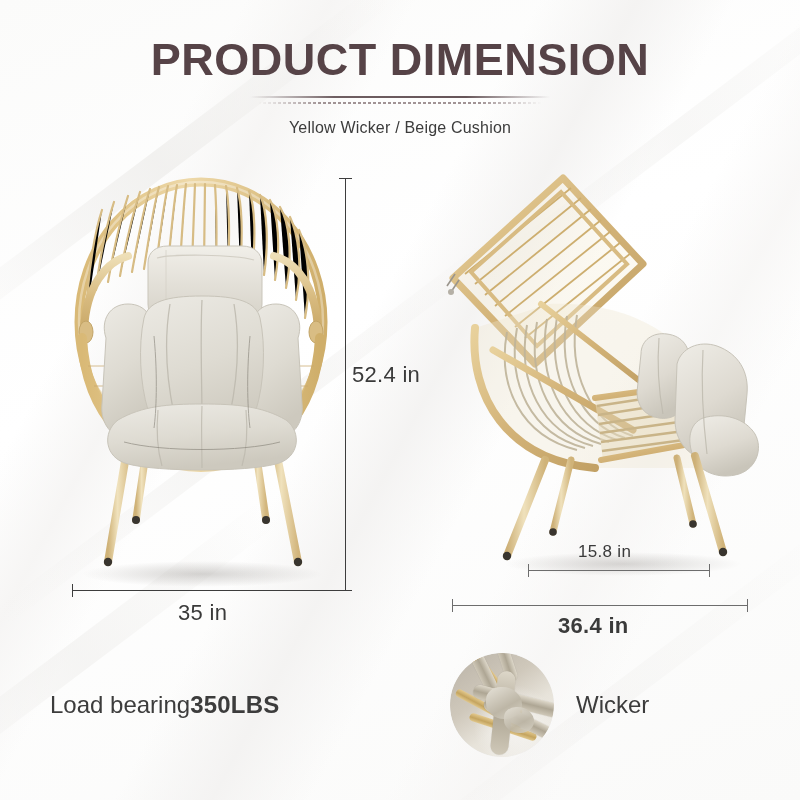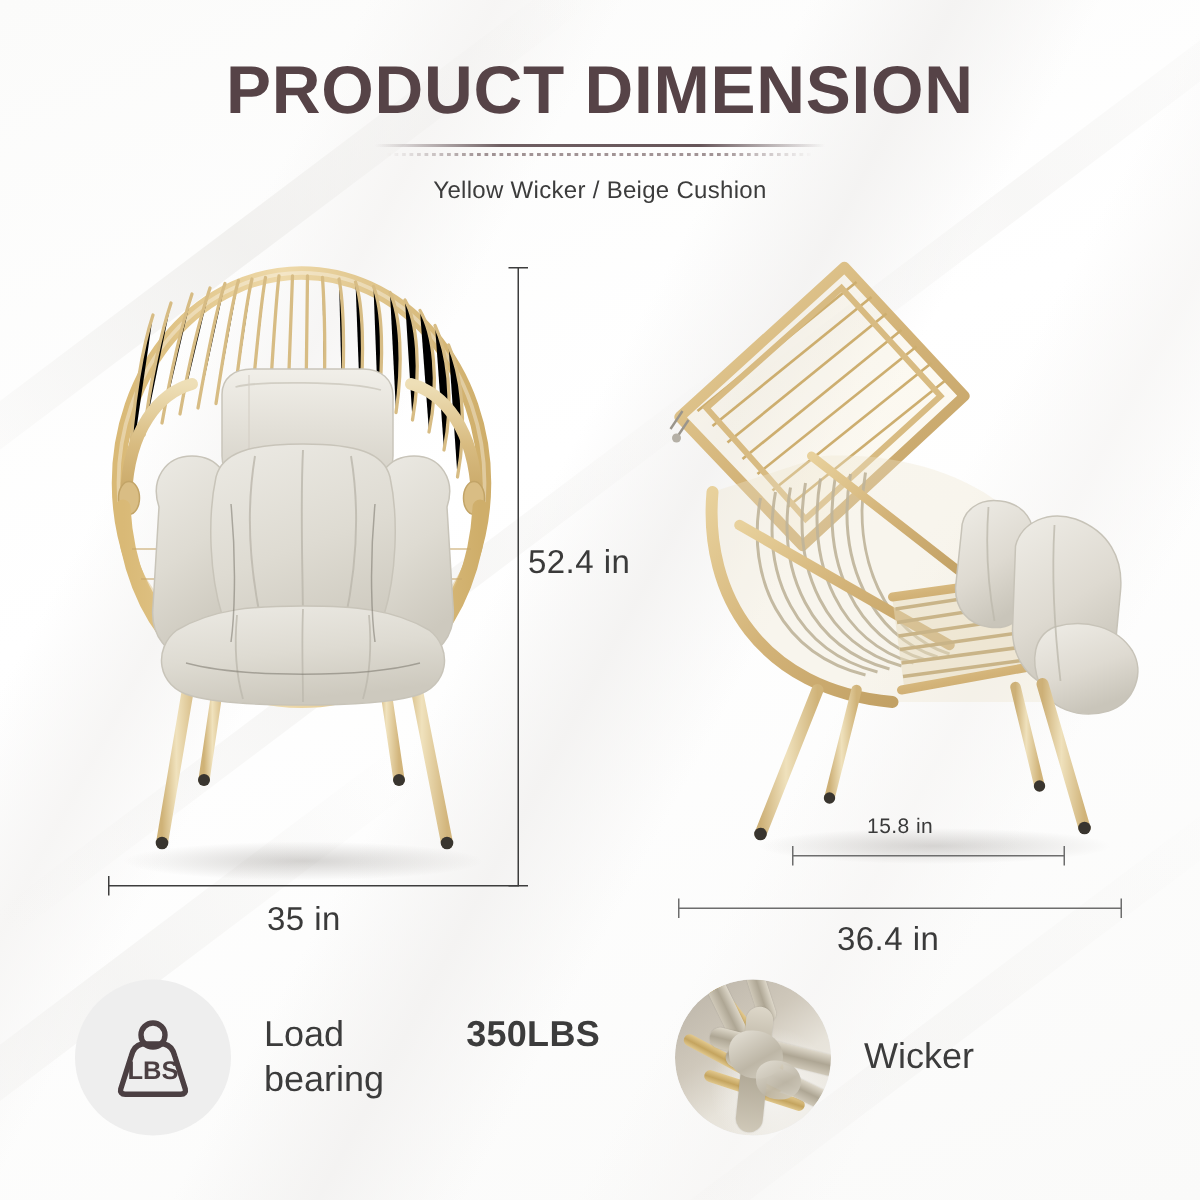--- a/index.html
+++ b/index.html
@@ -103,21 +103,21 @@
   .dim-label {
     position: absolute;
     font-size: 22px;
     color: #3a3a3a;
     font-weight: normal;
     letter-spacing: 0.3px;
     white-space: nowrap;
     z-index: 7;
     background: transparent;
   }
-  .dim-label.small { font-size: 14px; }
+  .dim-label.small { font-size: 17px; }
 
   
   .features {
     position: absolute;
     left: 0; right: 0; bottom: 20px;
     height: 150px;
     display: flex;
     z-index: 5;
   }
   .feature {
@@ -423,34 +423,26 @@
     <div class="dim-label" style="left:178px; top:450px;">35 in</div>
 
     <div class="dim-line dim-h gray" style="left:528px; top:420px; width:182px;"></div>
     <div class="tick tick-v gray" style="left:528px; top:414px;"></div>
     <div class="tick tick-v gray" style="left:709px; top:414px;"></div>
     <div class="dim-label small" style="left:578px; top:392px;">15.8 in</div>
 
     <div class="dim-line dim-h gray" style="left:452px; top:455px; width:296px;"></div>
     <div class="tick tick-v gray" style="left:452px; top:449px;"></div>
     <div class="tick tick-v gray" style="left:747px; top:449px;"></div>
-    <div class="dim-label" style="left:558px; top:463px;">36.4 in</div>
+    <div class="dim-label" style="left:558px; top:463px;font-weight:bold;">36.4 in</div>
   </div>
 
   <div class="features">
 
     <div class="feature">
-      <div class="feature-icon-circle">
-        <svg width="62" height="62" viewBox="0 0 62 62">
-          <circle cx="31" cy="16" r="8" fill="none" stroke="#4b3f42" stroke-width="3.6"></circle>
-          <path d="M23.5 22 C19 23 17.5 26 16.5 30 L9.5 52 C9 54 10 55.5 12.5 55.5
-                   L49.5 55.5 C52 55.5 53 54 52.5 52 L45.5 30 C44.5 26 43 23 38.5 22 Z" fill="none" stroke="#4b3f42" stroke-width="3.6" stroke-linejoin="round"></path>
-          <text x="31" y="45" text-anchor="middle" font-family="Liberation Sans, sans-serif" font-size="17" font-weight="bold" fill="#4b3f42">LBS</text>
-        </svg>
-      </div>
       <div class="feature-text">
         <div class="feature-line1">Load bearing</div>
         <div class="feature-line2 bold">350LBS</div>
       </div>
     </div>
 
     <div class="feature">
       <div class="feature-icon-circle">
         <div class="ties-photo">
           <div class="rattan" style="left:-6px; top:8px;  width:72px; height:9px; transform:rotate(58deg);"></div>

